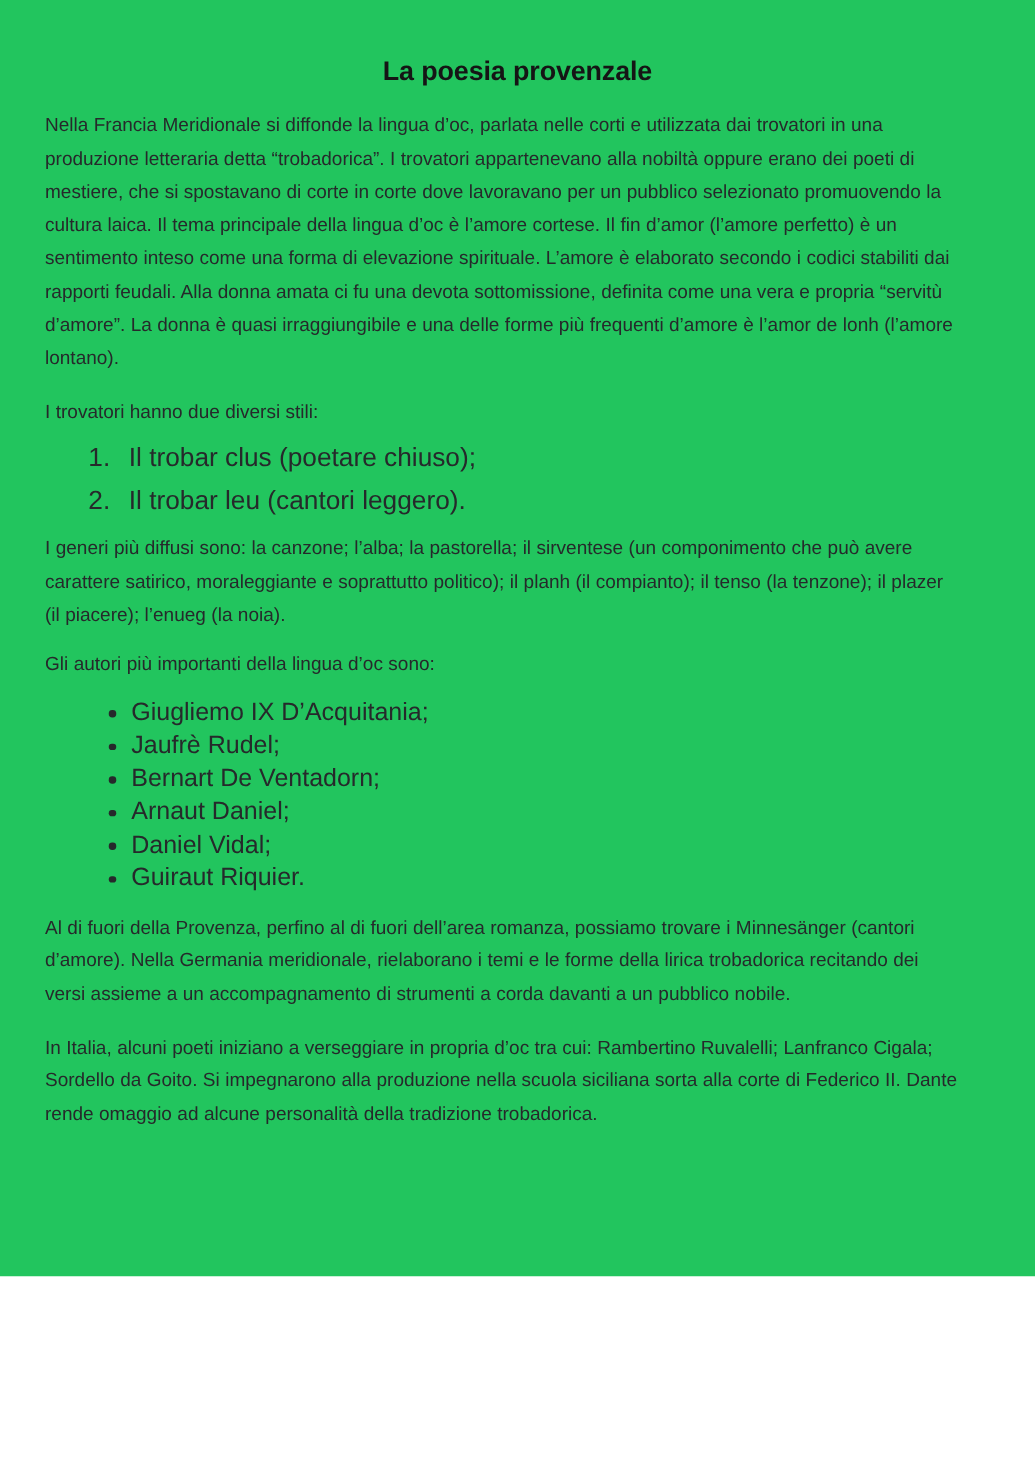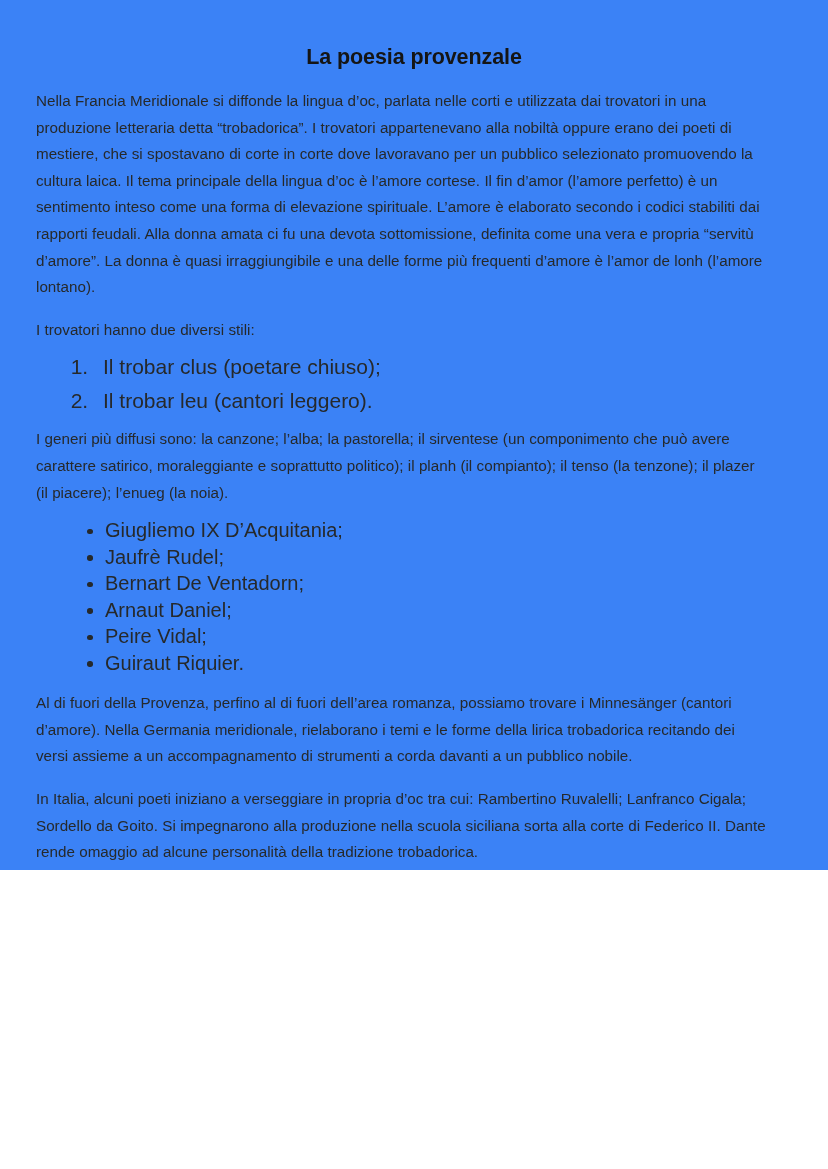--- a/index.html
+++ b/index.html
@@ -13,23 +13,23 @@
     height: 1169px;
     overflow: hidden;
     font-family: "Liberation Sans", "DejaVu Sans", sans-serif;
     color: #222222;
     -webkit-font-smoothing: antialiased;
   }
 
   .page {
     box-sizing: border-box;
     width: 828px;
-    height: 870px;
+    height: 1021px;
     padding: 0;
-    background: #3b82f6;
+    background: #22c55e;
     position: relative;
   }
 
   .doc-title {
     margin: 0;
     padding: 0;
     position: absolute;
     left: 48px;
     top: 44px;
     width: 732px;
@@ -114,27 +114,28 @@
 
     <p class="para tight">I trovatori hanno due diversi stili:</p>
 
     <ol class="num-list">
       <li>Il trobar clus (poetare chiuso);</li>
       <li>Il trobar leu (cantori leggero).</li>
     </ol>
 
     <p class="para tight">I generi più diffusi sono: la canzone; l’alba; la pastorella; il sirventese (un componimento che può avere carattere satirico, moraleggiante e soprattutto politico); il planh (il compianto); il tenso (la tenzone); il plazer (il piacere); l’enueg (la noia).</p>
 
+    <p class="para tight">Gli autori più importanti della lingua d’oc sono:</p>
 
     <ul class="bullet-list">
       <li>Giugliemo IX D’Acquitania;</li>
       <li>Jaufrè Rudel;</li>
       <li>Bernart De Ventadorn;</li>
       <li>Arnaut Daniel;</li>
-      <li>Peire Vidal;</li>
+      <li>Daniel Vidal;</li>
       <li>Guiraut Riquier.</li>
     </ul>
 
     <p class="para">Al di fuori della Provenza, perfino al di fuori dell’area romanza, possiamo trovare i Minnesänger (cantori d’amore). Nella Germania meridionale, rielaborano i temi e le forme della lirica trobadorica recitando dei versi assieme a un accompagnamento di strumenti a corda davanti a un pubblico nobile.</p>
 
     <p class="para">In Italia, alcuni poeti iniziano a verseggiare in propria d’oc tra cui: Rambertino Ruvalelli; Lanfranco Cigala; Sordello da Goito. Si impegnarono alla produzione nella scuola siciliana sorta alla corte di Federico II. Dante rende omaggio ad alcune personalità della tradizione trobadorica.</p>
 
   </div>
 </div>
 

